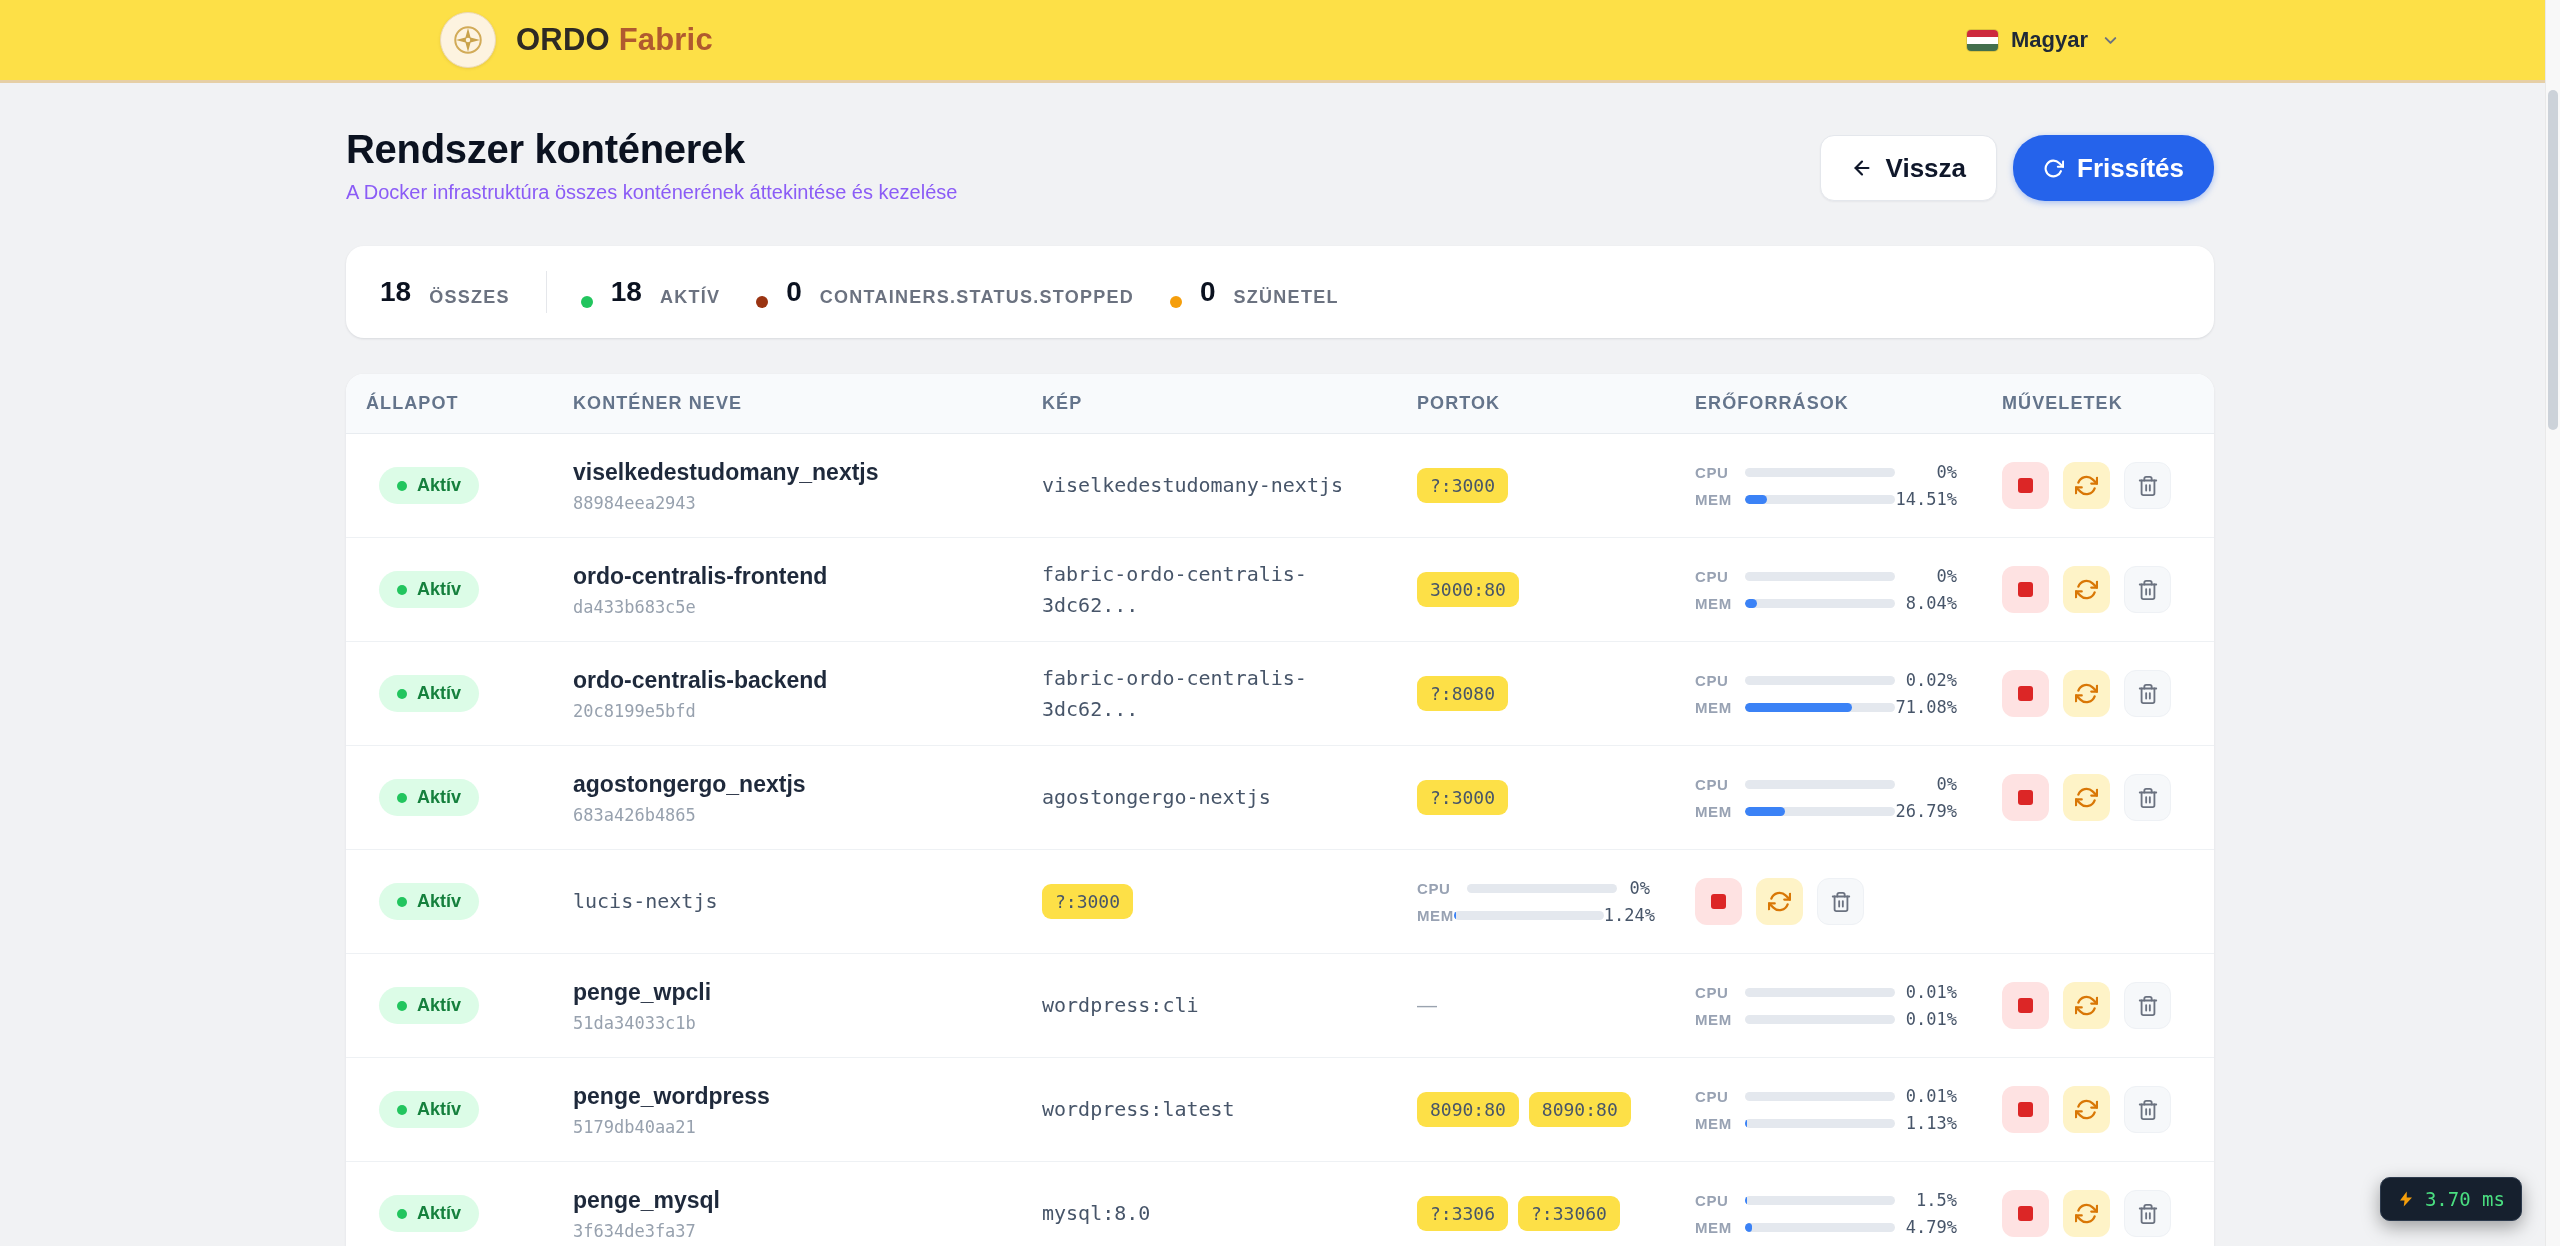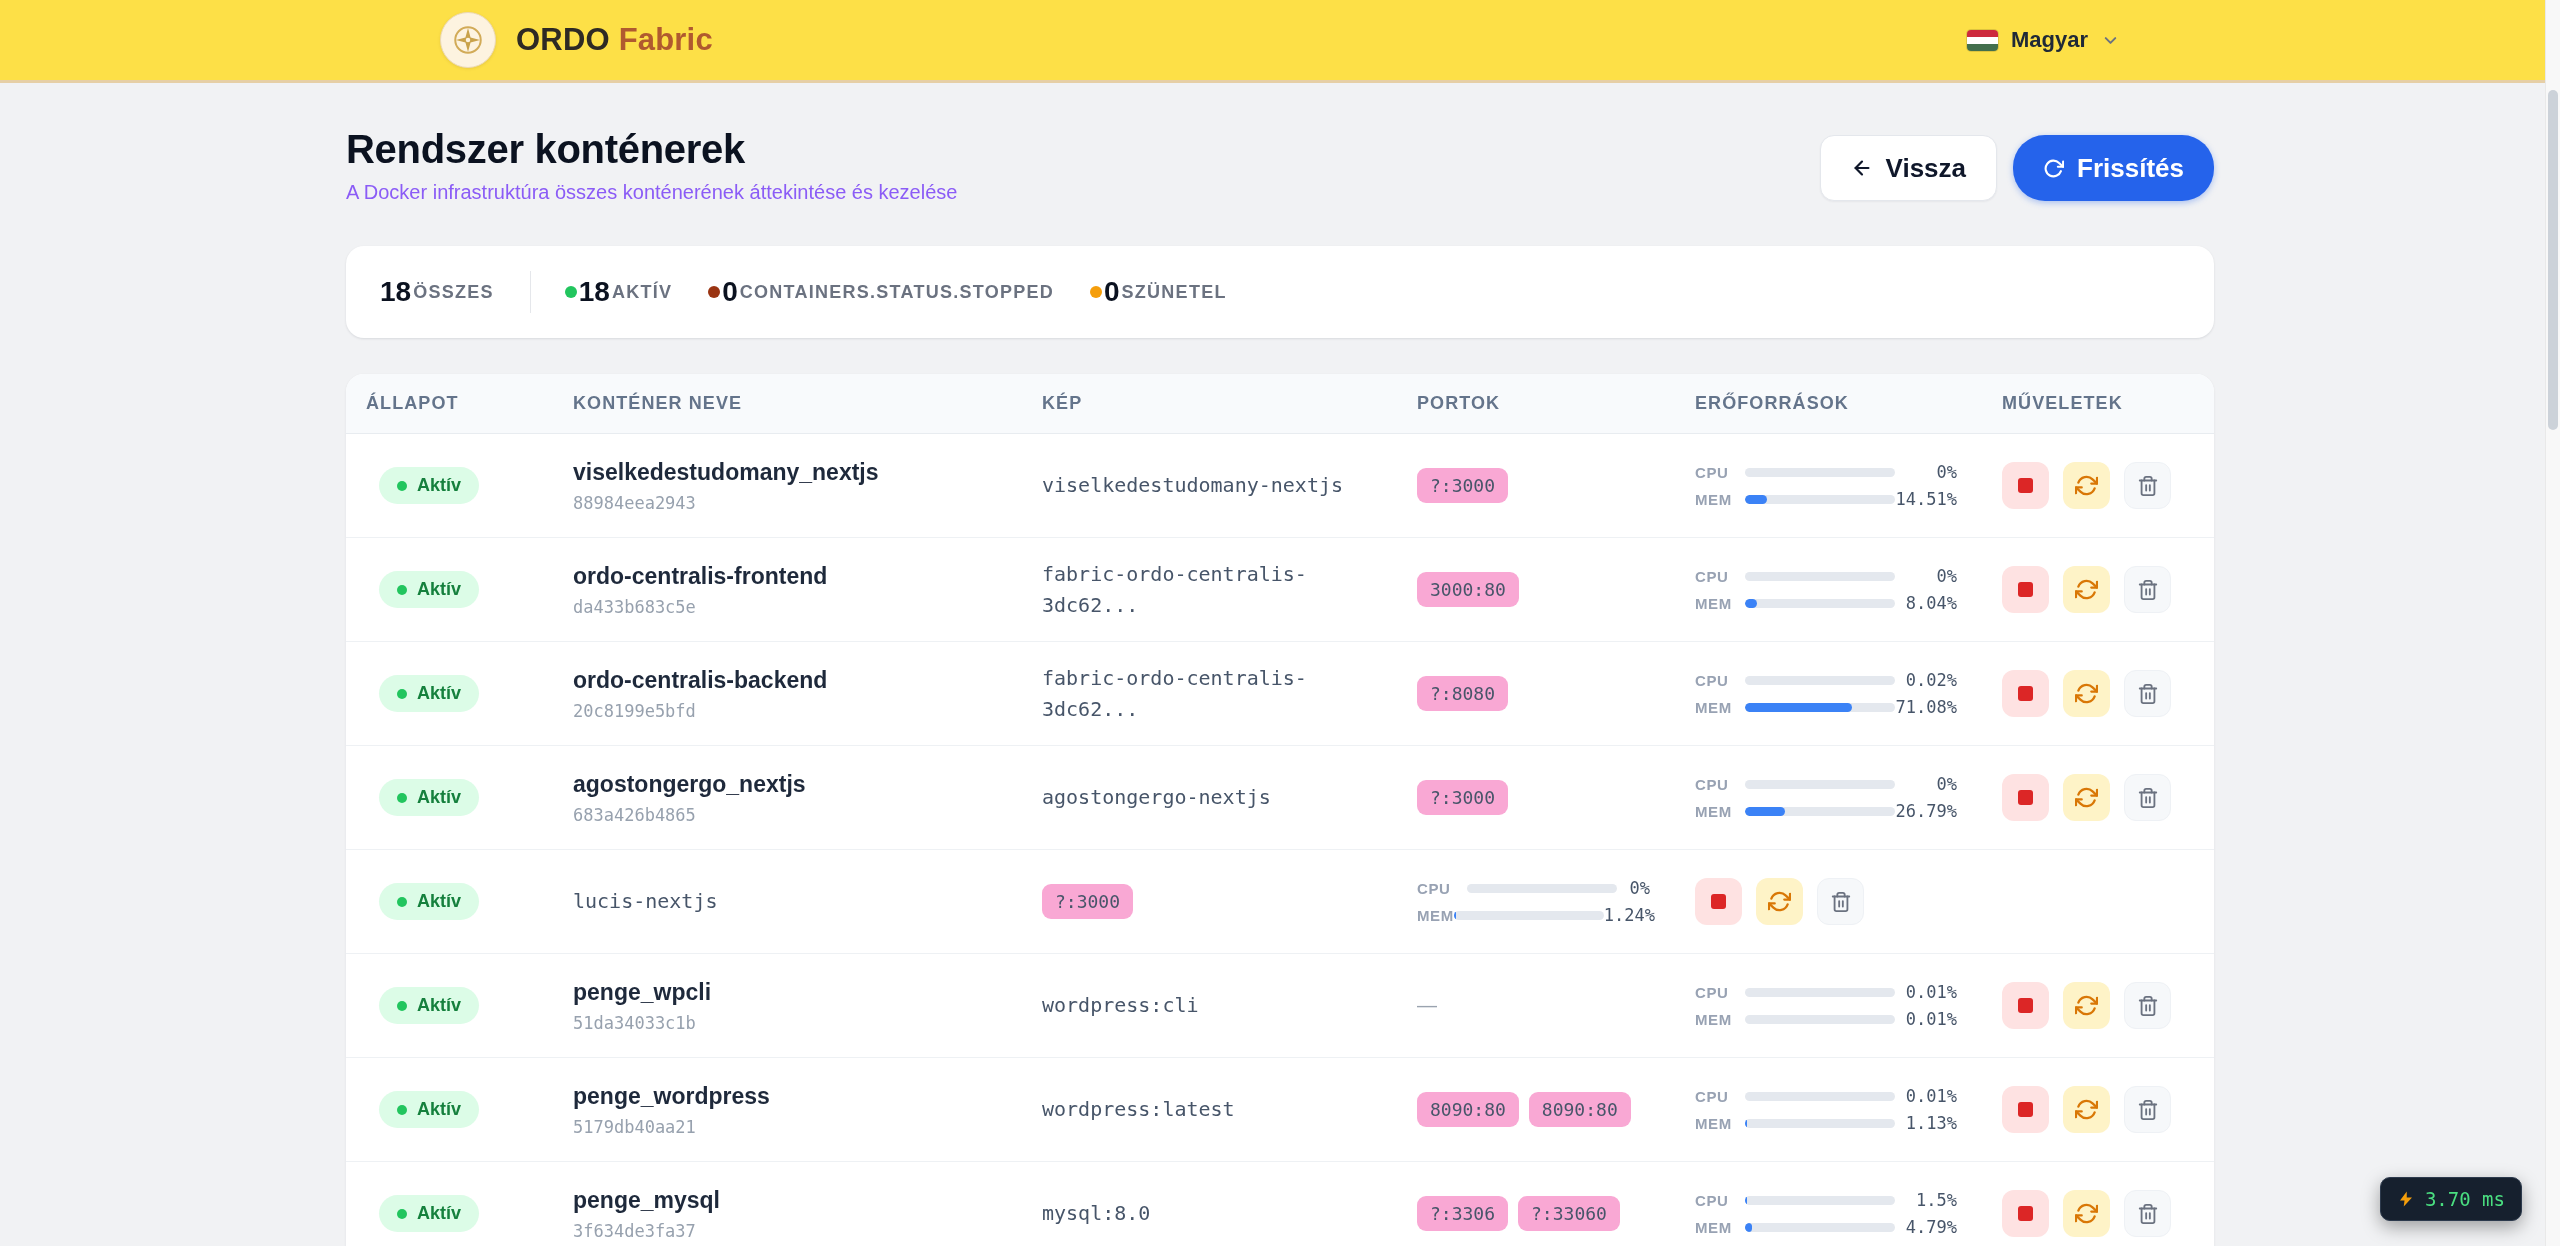--- a/index.html
+++ b/index.html
@@ -64,21 +64,21 @@
   .btn-refresh { background:#2563eb; color:#ffffff; box-shadow:0 2px 6px rgba(37,99,235,.35);border-radius:32px; }
 
   
   .stats-card {
     margin-top:42px; height:92px;
     background:#ffffff; border-radius:18px;
     box-shadow:0 1px 3px rgba(16,24,40,.07), 0 1px 2px rgba(16,24,40,.04);
     display:flex; align-items:center;
     padding:0 34px;
   }
-  .stat { display:flex; align-items:center; gap:2px; margin-right:36px; }
+  .stat { display:flex; align-items:flex-end; gap:18px; margin-right:36px; }
   .stat-dot { width:12px; height:12px; border-radius:50%; }
   .stat-value { font-size:28px; font-weight:700; color:#0b1220; }
   .stat-label { font-size:18px; font-weight:700; color:#6b7280; letter-spacing:.07em; }
   .stat-divider { width:1px; height:42px; background:#e5e7eb; margin:0 34px 0 0; }
 
   
   .table-card {
     margin-top:36px;
     background:#ffffff;
     border-radius:18px 18px 0 0;
@@ -110,21 +110,21 @@
     padding:8px 18px; border-radius:999px;
   }
   .badge-dot { width:10px; height:10px; border-radius:50%; background:#22c55e; }
 
   .cname { font-size:23px; font-weight:700; color:#1e293b; }
   .cid { margin-top:7px; font-size:17px; color:#97a1ae; }
   .col-image { font-size:20px; color:#475569; padding-right:72px; line-height:1.55; word-break:break-word; }
 
   .col-ports { display:flex; align-items:center; gap:10px; flex-wrap:wrap; }
   .port-pill {
-    background:#f9a8d4; color:#475569;
+    background:#fde047; color:#475569;
     font-size:18px; padding:7px 13px; border-radius:9px;
   }
   .port-empty { color:#9aa3af; font-size:20px; }
 
   .col-res { padding-right:45px; }
   .res-line { display:flex; align-items:center; margin:7px 0; }
   .res-label { width:50px; font-size:15px; font-weight:600; color:#98a2b3; letter-spacing:.04em; }
   .res-bar { width:150px; height:9px; border-radius:6px; background:#e4e8ee; overflow:hidden; flex:none; }
   .res-fill { display:block; height:100%; background:#3b82f6; border-radius:6px; }
   .res-value { flex:1; text-align:right; font-size:17px; color:#475569; }

